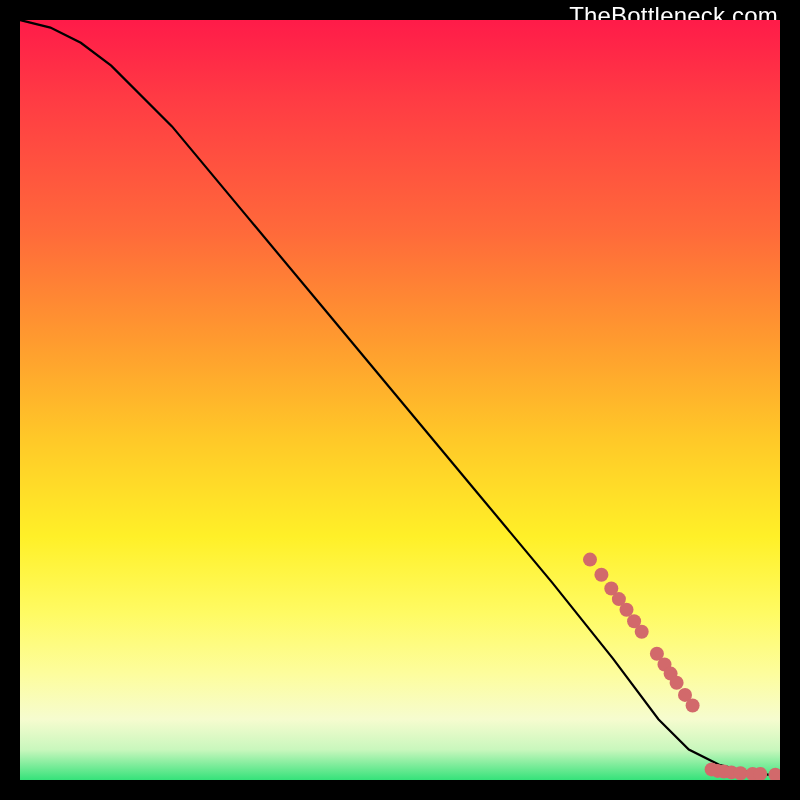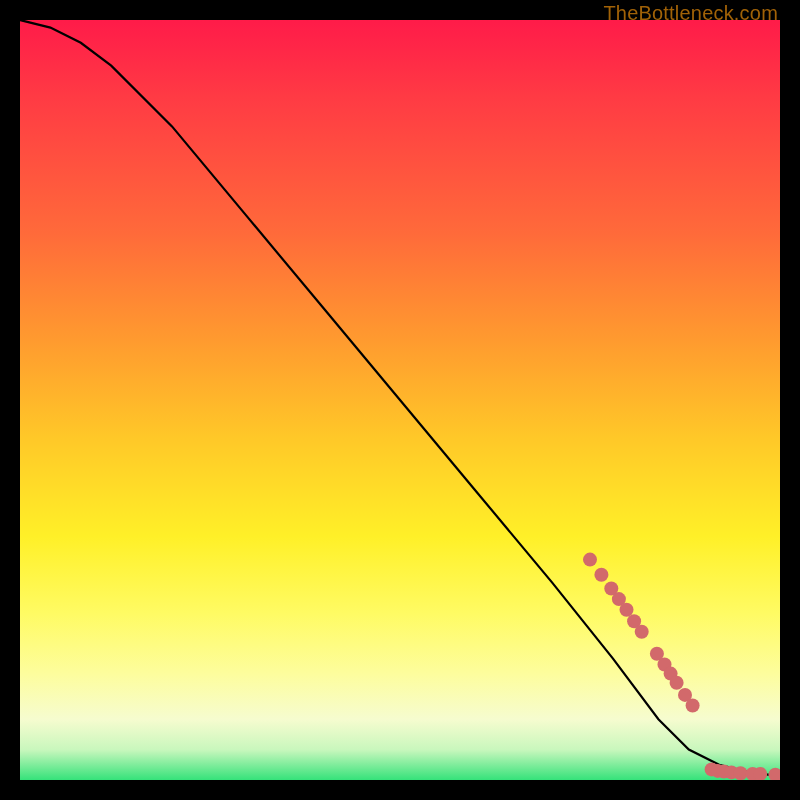--- a/index.html
+++ b/index.html
@@ -44,22 +44,22 @@
     );
   }
   .overlay-svg {
     position: absolute;
     inset: 0;
   }
   .watermark {
     position: absolute;
     top: 2px;
     right: 22px;
-    color: #a16207;
-    font-size: 20px;
+    color: #ffffff;
+    font-size: 24px;
     font-weight: 500;
     letter-spacing: 0.2px;
   }
 </style>
 </head>
 <body>
 
 <div class="stage">
   <div class="watermark">TheBottleneck.com</div>
 

